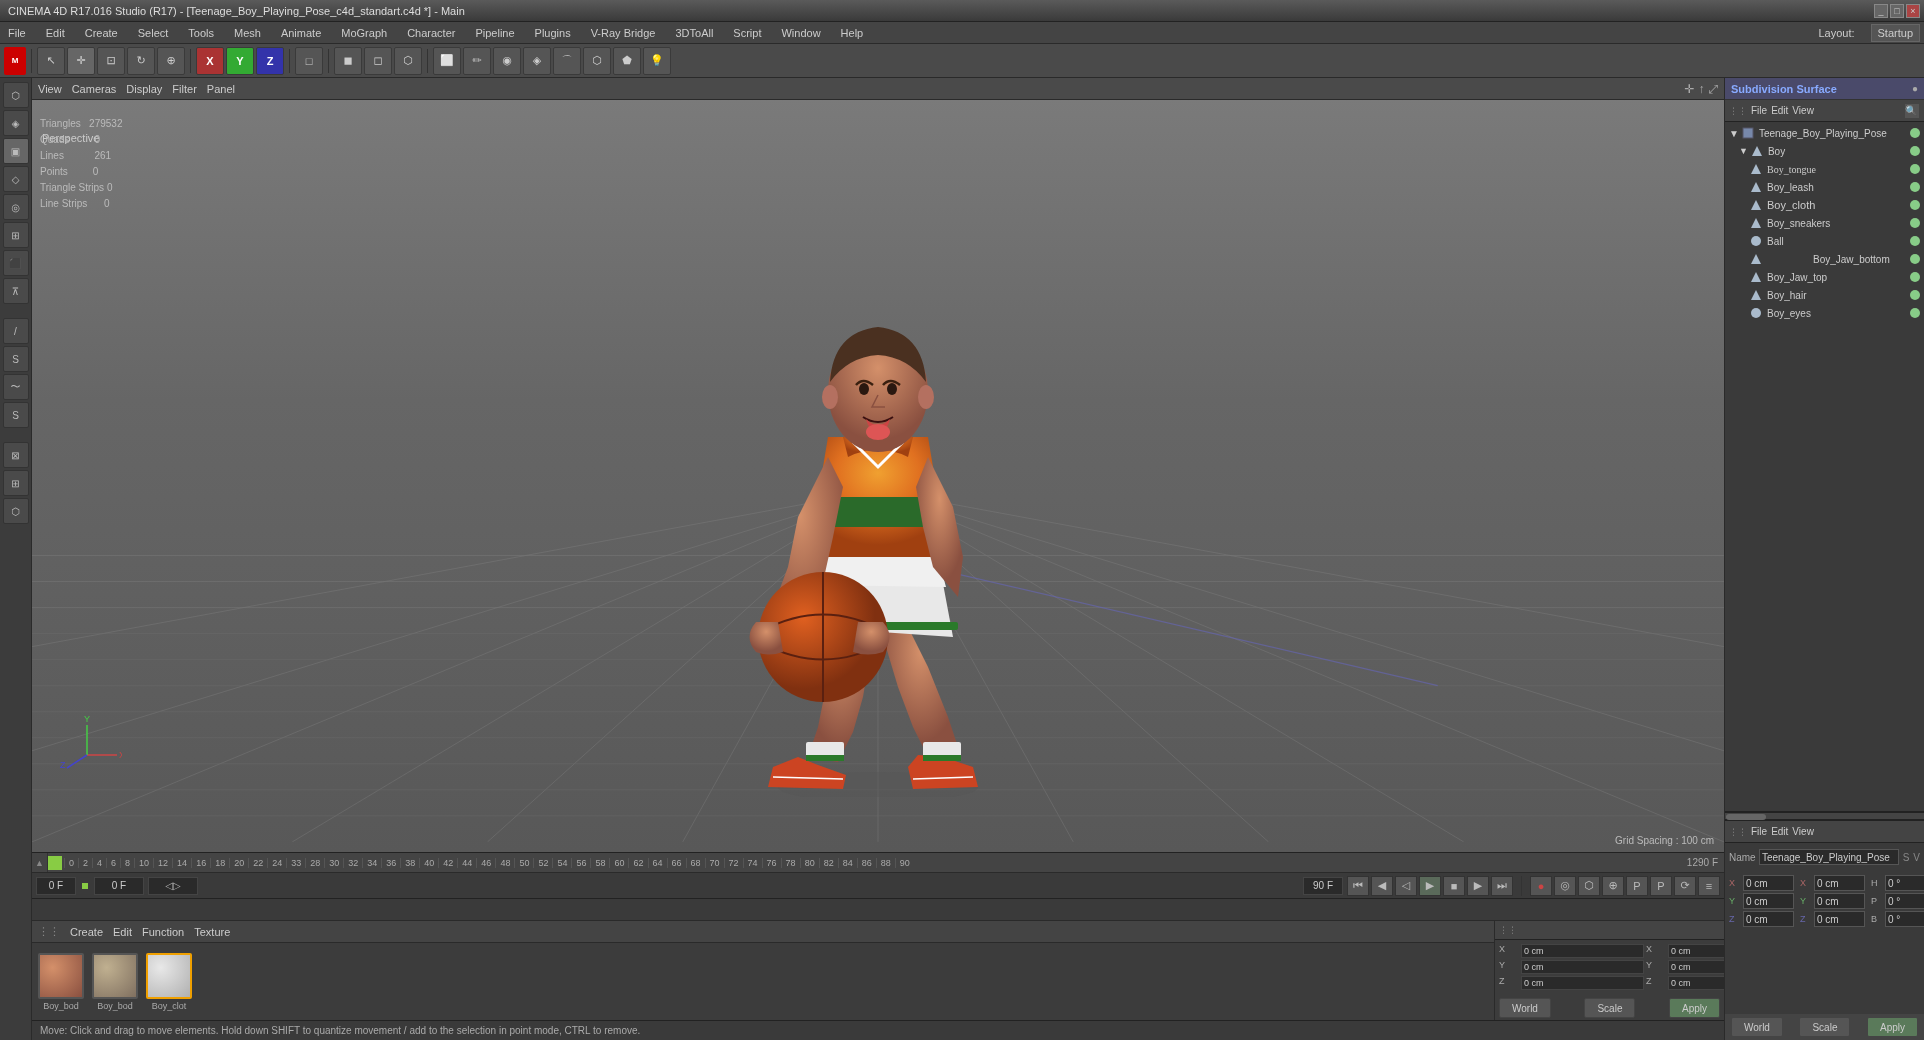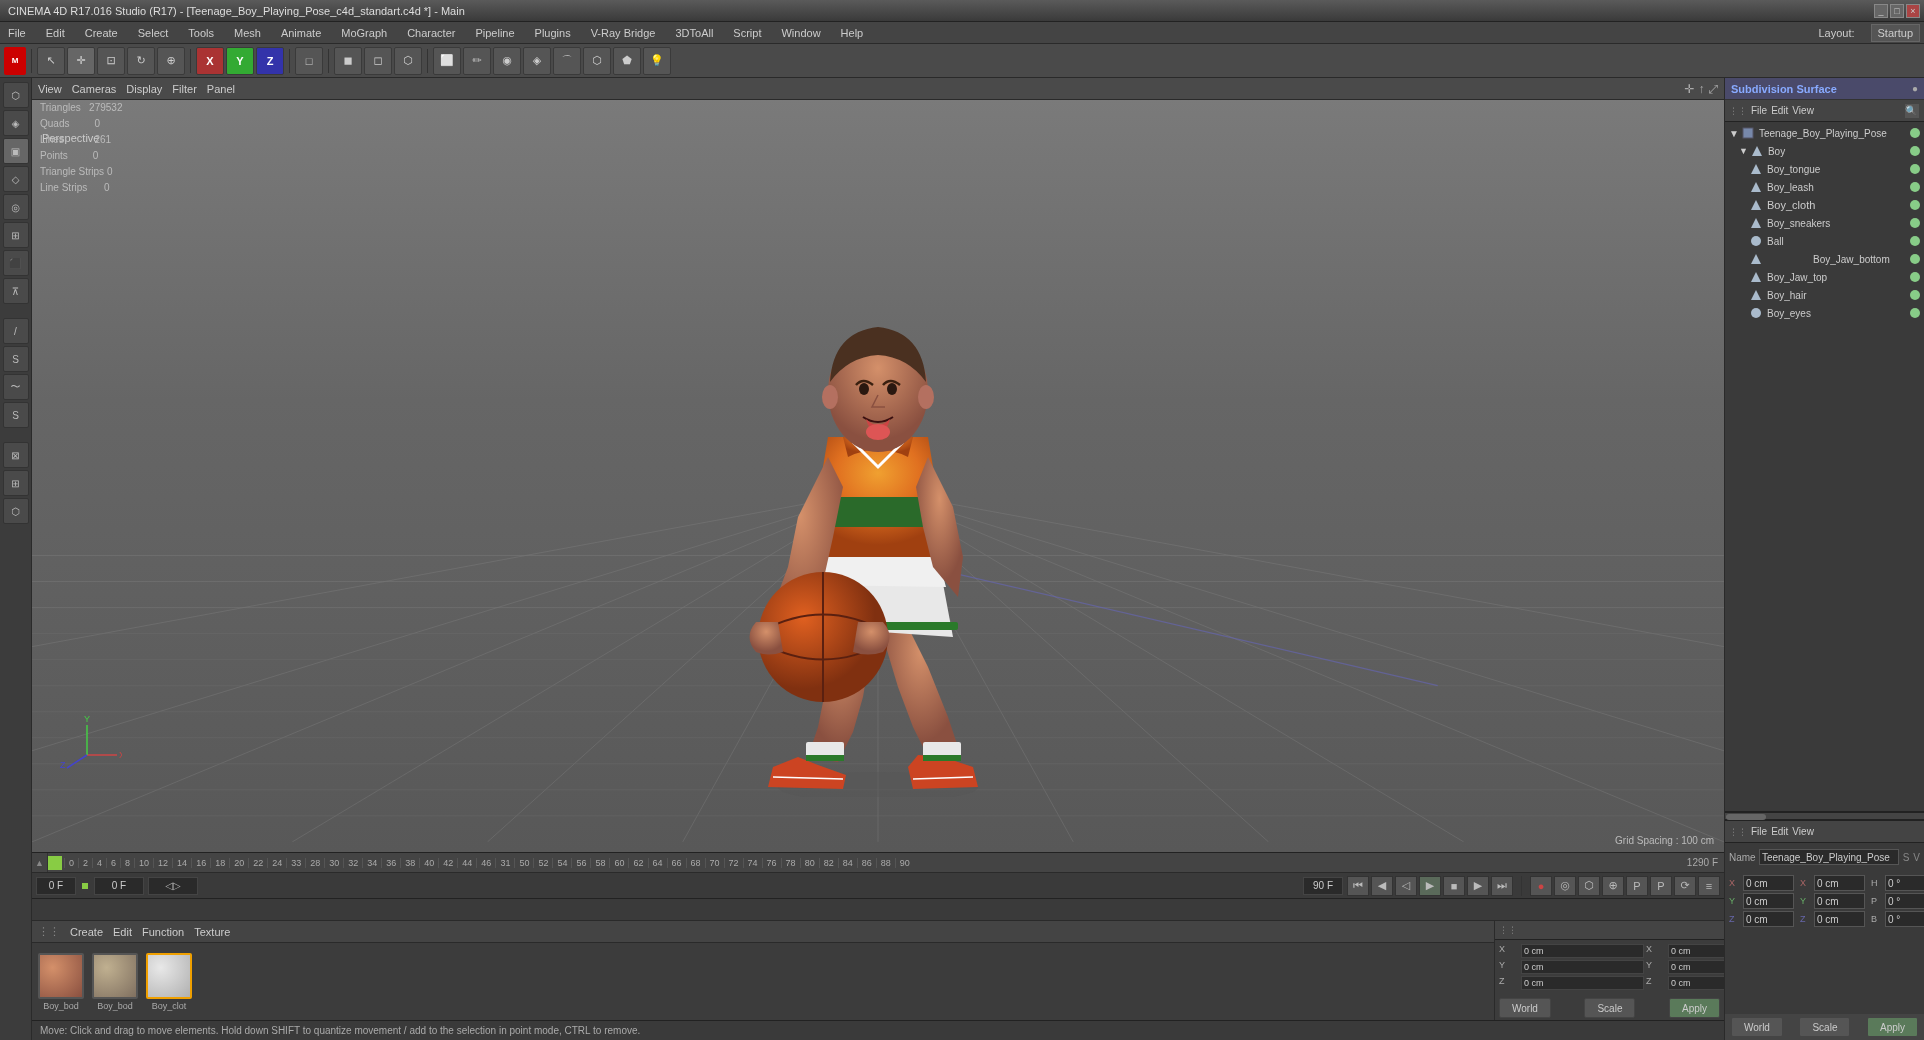--- a/index.html
+++ b/index.html
@@ -80,21 +80,21 @@
     }
 
     
     #persp-label {
       position: absolute; top: 32px; left: 10px; font-size: 11px; color: #ccc;
       pointer-events: none;
     }
 
     
     #stats {
-      position: absolute; top: 0; left: 8px; font-size: 10px; color: #bbb;
+      position: absolute; top: 16px; left: 8px; font-size: 10px; color: #bbb;
       line-height: 1.6; pointer-events: none;
     }
 
     
     #grid-spacing {
       position: absolute; bottom: 6px; right: 10px; font-size: 10px; color: #bbb;
     }
 
     
     #timeline-area {
@@ -515,21 +515,21 @@
           <div class="tick-mark">28</div>
           <div class="tick-mark">30</div>
           <div class="tick-mark">32</div>
           <div class="tick-mark">34</div>
           <div class="tick-mark">36</div>
           <div class="tick-mark">38</div>
           <div class="tick-mark">40</div>
           <div class="tick-mark">42</div>
           <div class="tick-mark">44</div>
           <div class="tick-mark">46</div>
-          <div class="tick-mark">31</div>
+          <div class="tick-mark">48</div>
           <div class="tick-mark">50</div>
           <div class="tick-mark">52</div>
           <div class="tick-mark">54</div>
           <div class="tick-mark">56</div>
           <div class="tick-mark">58</div>
           <div class="tick-mark">60</div>
           <div class="tick-mark">62</div>
           <div class="tick-mark">64</div>
           <div class="tick-mark">66</div>
           <div class="tick-mark">68</div>
@@ -693,21 +693,21 @@
           </div>
         </div>
 
         <div class="tree-item">
           <span style="width:20px;"></span>
           <span class="item-icon">
             <svg width="12" height="12">
                 <polygon points="6,1 11,11 1,11" fill="#aabbcc"></polygon>
               </svg>
           </span>
-          <span style="font-size:10px;">Boy_tongue</span>
+          <span style="font-size:10px;font-family:Liberation Serif, serif;">Boy_tongue</span>
           <div class="item-vis">
             <div class="vis-dot active"></div>
           </div>
         </div>
 
         <div class="tree-item">
           <span style="width:20px;"></span>
           <span class="item-icon">
             <svg width="12" height="12">
                 <polygon points="6,1 11,11 1,11" fill="#aabbcc"></polygon>

